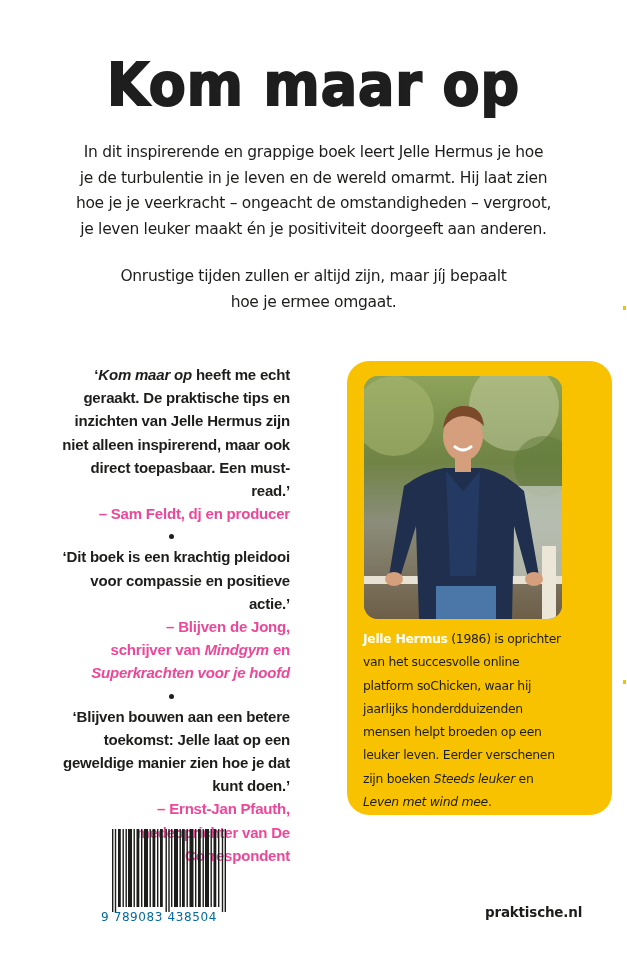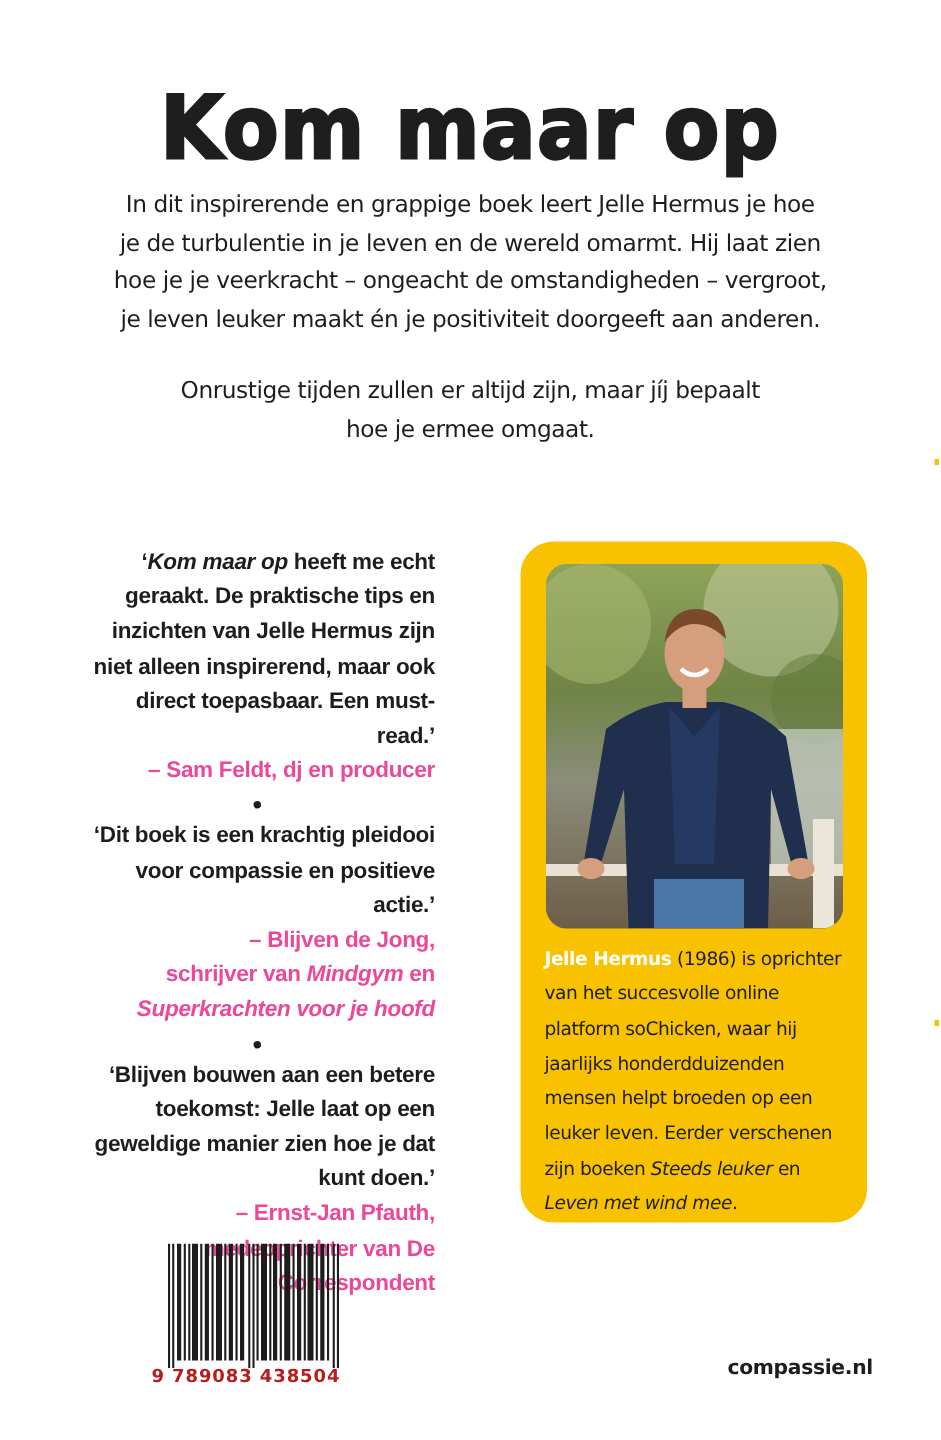--- a/index.html
+++ b/index.html
@@ -11,57 +11,57 @@
       position: absolute; left: 0; top: 52px; width: 627px; text-align: center;
       font-family: "DejaVu Sans", sans-serif; font-weight: 900; font-size: 58px;
       letter-spacing: 1px; color: #1e1e1e; line-height: 66px;
       -webkit-text-stroke: 2px #1e1e1e; transform: scaleX(0.93);
     }
     .intro {
       position: absolute; left: 30px; top: 124px; width: 567px; text-align: center;
       font-family: "DejaVu Sans", sans-serif; font-size: 15.5px; line-height: 25.5px;
       color: #1d1d1b; letter-spacing: -0.3px;
     }
-    .intro p { margin: 0; }
+    .intro p { margin: 16px; }
     .intro p + p { margin-top: 22px; }
     .quotes {
       position: absolute; left: 52px; top: 363px; width: 238px; text-align: right;
       font-family: "Liberation Sans", sans-serif; font-weight: bold; font-size: 15px;
       line-height: 23.2px; color: #1d1d1b; letter-spacing: -0.2px;
     }
     .quote p { margin: 0; }
     .attr { color: #ec4899; }
     .attr i, .quote i { font-style: italic; }
     .bullet {
       width: 5px; height: 5px; border-radius: 50%; background: #1d1d1b;
       margin: 9px auto 6px auto;
     }
     .panel {
       position: absolute; left: 347px; top: 361px; width: 231px; height: 454px;
-      background: #f9c200; border-radius: 22px;
+      background: #f9c200; border-radius: 22px; padding-left: 34px;
     }
     .photo {
       position: absolute; left: 17px; top: 15px; width: 198px; height: 243px;
       border-radius: 14px; overflow: hidden;
       background: linear-gradient(180deg, #9fae6a 0%, #7d8f4e 30%, #8a8f78 55%, #b9c2b4 75%, #7c6a52 100%);
     }
     .bio {
       position: absolute; left: 16px; top: 266px; width: 205px;
       font-family: "DejaVu Sans", sans-serif; font-size: 12.4px; line-height: 23.3px;
       color: #1d1d1b; letter-spacing: -0.3px;
     }
     .bio .name { color: #ffffff; font-weight: bold; }
     .bio i { font-style: italic; }
     .barcode {
       position: absolute; left: 112px; top: 829px; width: 114px; height: 83px;
     }
     .isbn {
       position: absolute; left: 101px; top: 910px; width: 130px;
       font-family: "DejaVu Sans", sans-serif; font-size: 12px; letter-spacing: 0.6px;
-      color: #b91c1c; white-space: nowrap; font-weight: bold;
+      color: #0369a1; white-space: nowrap;
     }
     .site {
       position: absolute; left: 485px; top: 904px;
       font-family: "DejaVu Sans", sans-serif; font-weight: bold; font-size: 13.5px;
       color: #1d1d1b; letter-spacing: -0.2px;
     }
     .edge-mark {
       position: absolute; width: 3px; height: 4px; background: #f2c300;
     }
   </style>
@@ -166,16 +166,16 @@
       <rect x="93" y="0" width="4" height="78"></rect>
     <rect x="98.5" y="0" width="1.4" height="78"></rect>
       <rect x="101.5" y="0" width="2.8" height="78"></rect>
     <rect x="106" y="0" width="1.4" height="78"></rect>
       <rect x="109.8" y="0" width="1.4" height="83"></rect>
     <rect x="112.6" y="0" width="1.4" height="83"></rect>
   </g>
 </svg>
 <div class="isbn">9 789083 438504</div>
 
-<div class="site">compassie.nl</div>
+<div class="site">praktische.nl</div>
 
 <div class="edge-mark" style="left:623px; top:306px;"></div>
 <div class="edge-mark" style="left:623px; top:680px;"></div>
 
 </body></html>

